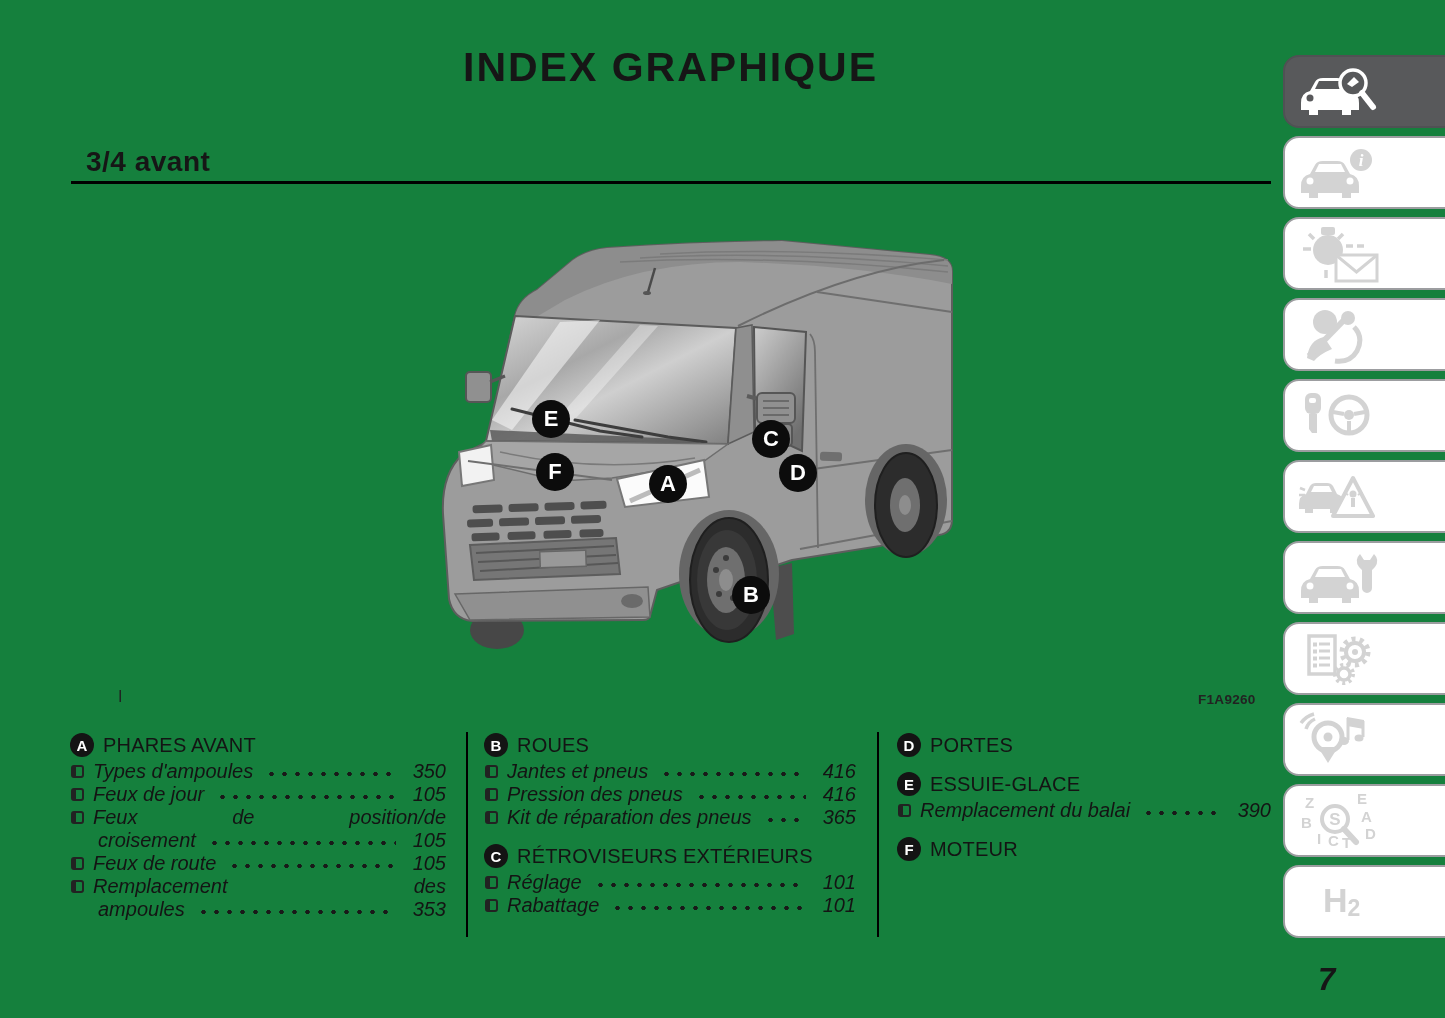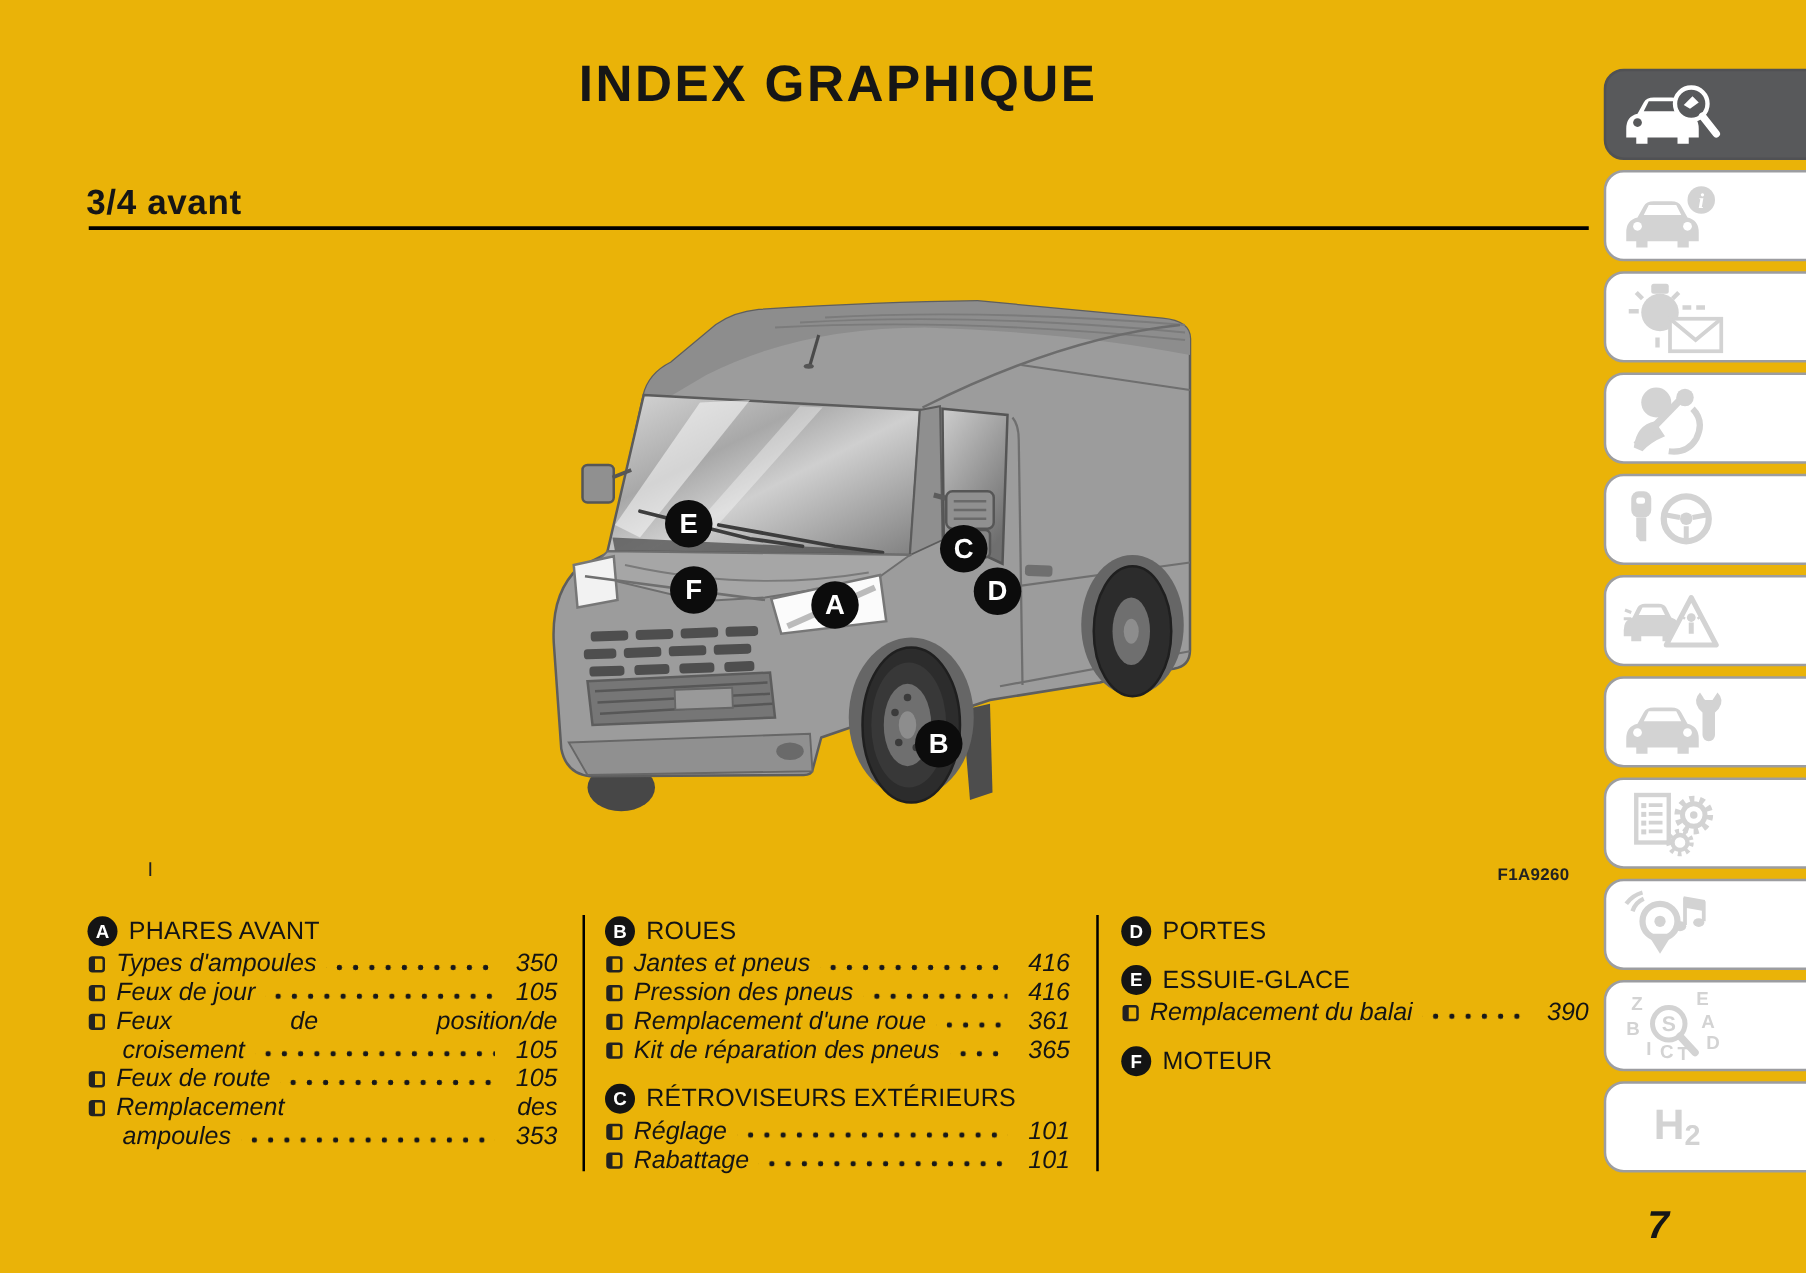--- a/index.html
+++ b/index.html
@@ -1,22 +1,22 @@
 <!DOCTYPE html>
 <html><head>
 <meta charset="utf-8">
 <style>
   html,body{margin:0;padding:0;background:#e8e8e8;}
-  .page{position:relative;width:1445px;height:1018px;background:#eab308;overflow:hidden;
+  .page{position:relative;width:1445px;height:1018px;background:#15803d;overflow:hidden;
         font-family:"Liberation Sans",sans-serif;color:#111;}
 
   
   .title{position:absolute;left:70px;top:44px;width:1201px;text-align:center;
          font-size:41px;font-weight:bold;letter-spacing:2px;color:#161616;white-space:nowrap;}
-  .section-title{position:absolute;left:69px;top:146px;font-size:28px;font-weight:bold;
+  .section-title{position:absolute;left:86px;top:146px;font-size:28px;font-weight:bold;
          letter-spacing:.5px;color:#161616;}
   .rule{position:absolute;left:71px;top:181px;width:1200px;height:3px;background:#000;}
 
   
   .figure-svg{position:absolute;left:435px;top:232px;width:530px;height:428px;}
   .callout{position:absolute;width:38px;height:38px;border-radius:50%;background:#0c0c0c;
            color:#fff;font-weight:bold;font-size:22px;display:flex;align-items:center;
            justify-content:center;line-height:1;}
   .fig-note{position:absolute;left:118px;top:688px;font-size:16px;color:#222;}
   .fig-code{position:absolute;left:1171px;top:692px;font-size:13.5px;font-weight:bold;color:#222;
@@ -237,26 +237,20 @@
         <span class="epage">416</span>
       </div>
       <div class="entry">
         <span class="bullet"></span>
         <span class="etext">Pression des pneus</span>
         <span class="leader"></span>
         <span class="epage">416</span>
       </div>
       <div class="entry">
         <span class="bullet"></span>
-        <span class="etext">Remplacement d'une roue</span>
-        <span class="leader"></span>
-        <span class="epage">361</span>
-      </div>
-      <div class="entry">
-        <span class="bullet"></span>
         <span class="etext">Kit de réparation des pneus</span>
         <span class="leader"></span>
         <span class="epage">365</span>
       </div>
     </div>
     <div class="sec">
       <div class="sec-head">
         <span class="badge">C</span>
         <span class="sec-title-txt">RÉTROVISEURS EXTÉRIEURS</span>
       </div>

